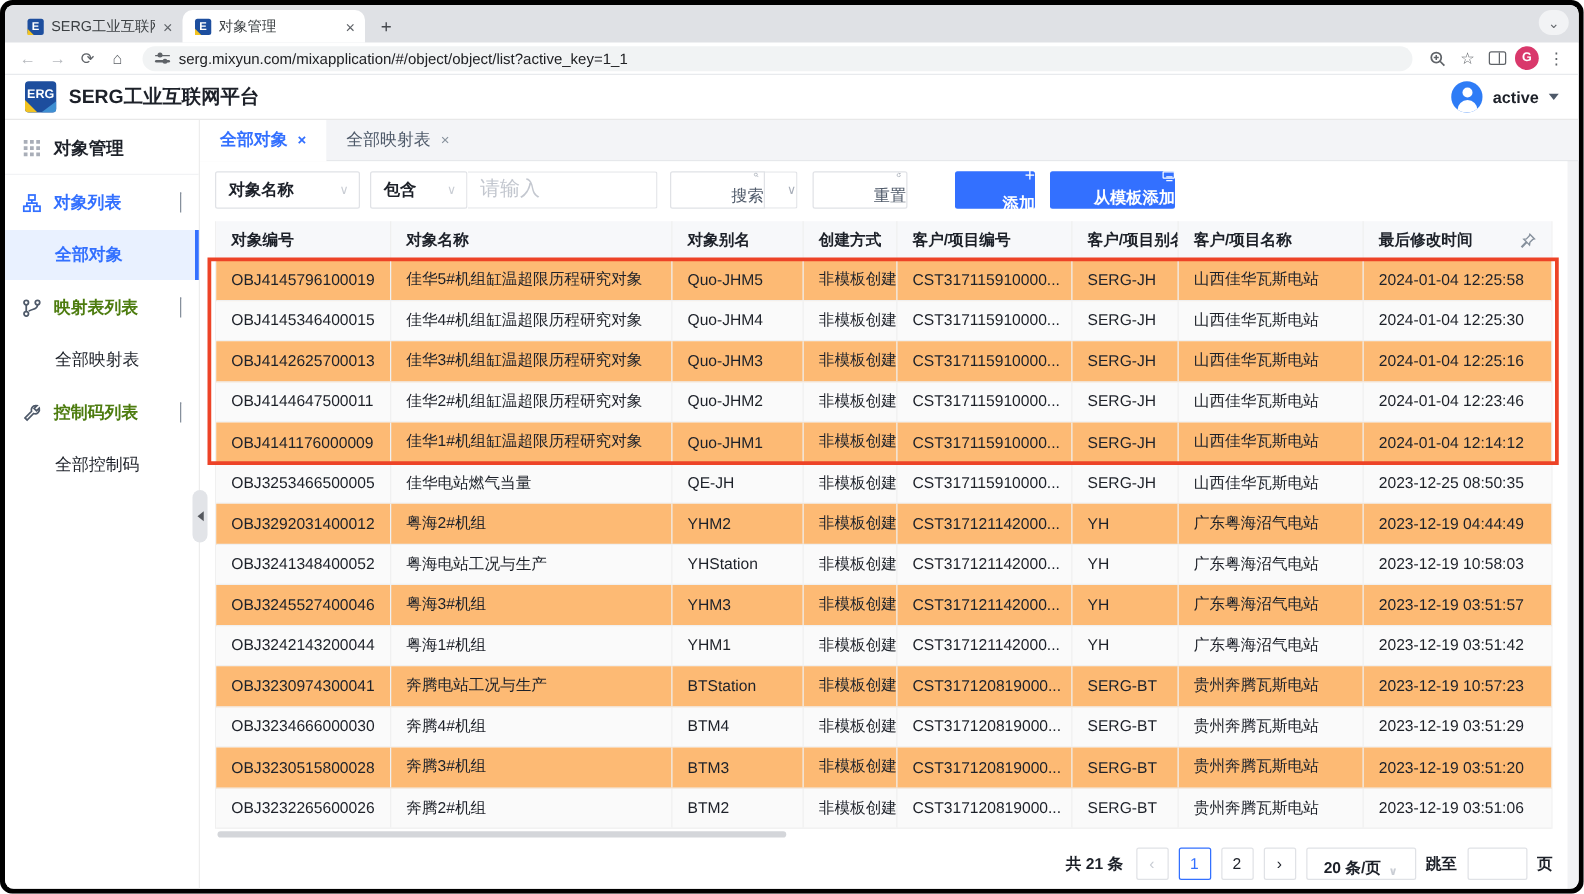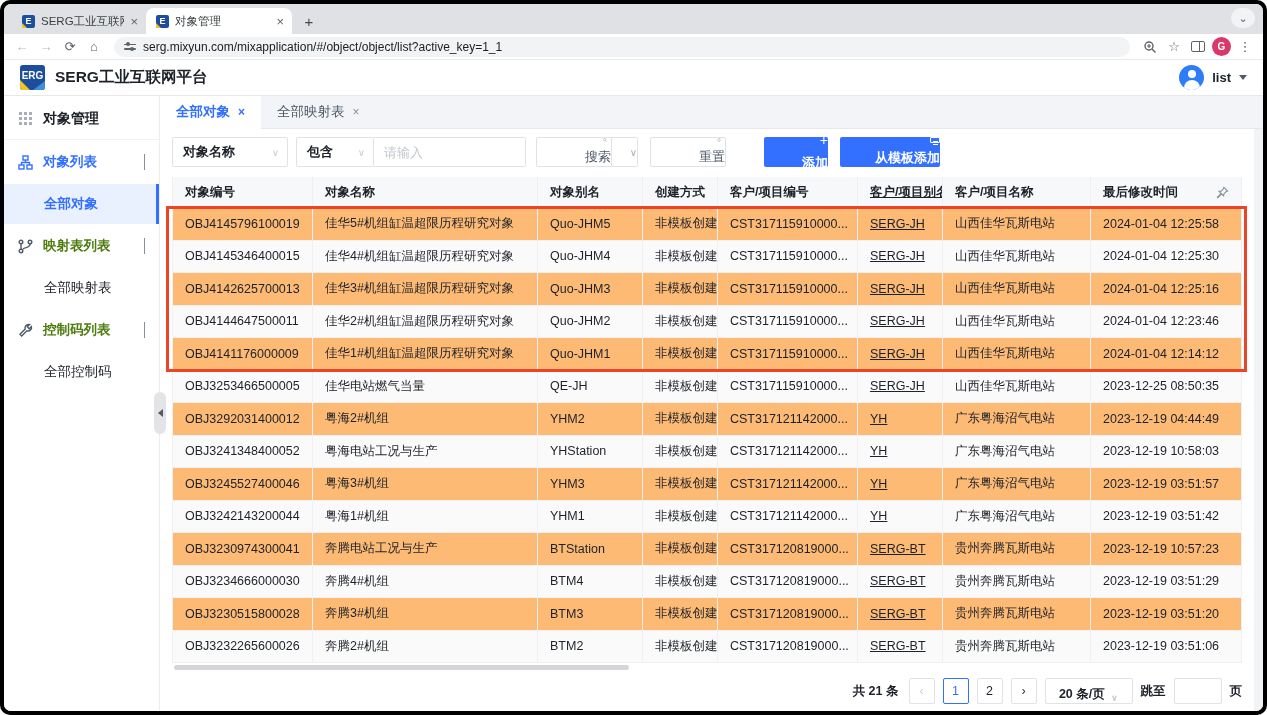--- a/index.html
+++ b/index.html
@@ -73,21 +73,21 @@
   .panel { flex:1; background:#fff; margin-right:9px; padding:8px 12px 0 12px; display:flex; flex-direction:column; overflow:hidden; }
 
   
   .filterbar { display:flex; align-items:center; height:30px; flex:none; }
   .sel { height:30px; border:1px solid #e0e2e6; border-radius:2px; background:#fff; display:flex; align-items:center; padding:0 8px 0 10px; font-size:13px; }
   .sel .lbl { font-weight:bold; color:#1d2129; }
   .sel .sv { margin-left:auto; color:#c9cdd4; font-size:10px; }
   .sel1 { width:116px; margin-right:8px; }
   .sel2 { width:78px; }
   .sel2 .lbl { font-weight:bold; }
-  .txt-input { width:152px; height:30px; border:1px solid #e0e2e6; border-left:none; border-radius:0 2px 2px 0; padding:0 10px; font-size:13px; color:#1d2129; font-family:inherit; }
+  .txt-input { width:152px; height:30px; border:1px solid #e0e2e6; border-left:none; border-radius:0 2px 2px 0; padding:0 10px; font-size:16px; color:#1d2129; font-family:inherit; }
   .txt-input::placeholder { color:#c3c7cf; }
   .btn { height:30px; border:1px solid #e0e2e6; background:#fff; border-radius:2px; font-size:13px; color:#4e5969; display:flex; align-items:flex-end; justify-content:center; gap:6px; font-family:inherit;flex-direction:column; }
   .search-group { display:flex; margin-left:10px; }
   .btn-search { width:76px; border-radius:2px 0 0 2px; }
   .btn-search-caret { width:26px; border-left:none; border-radius:0 2px 2px 0; color:#a7adb8; font-size:10px; }
   .btn-reset { width:76px; margin-left:12px; }
   .btn-primary { background:var(--accent,#3370ff); border:none; color:#fff; font-weight:bold; }
   .btn-add { width:64px; margin-left:38px; }
   .btn-template { width:100px; margin-left:12px; }
   .ic-plus { font-size:14px; font-weight:normal; }
@@ -97,21 +97,21 @@
   
   .table-wrap { margin-top:10px; position:relative; flex:none; border-left:1px solid #f0f0f0; border-right:1px solid #f0f0f0; }
   .thead { display:flex; height:31px; background:#f7f8fa; border-bottom:1px solid #eeeeee; }
   .thcell { display:flex; align-items:center; padding:0 12px; font-size:12.5px; font-weight:bold; color:#1d2129; border-right:1px solid #efefef; white-space:nowrap; overflow:hidden; }
   .thcell:last-child { border-right:none; }
   .trow { display:flex; height:32.5px; border-bottom:1px solid #f0f0f0; background:#fdba74; }
   .trow:nth-child(even) { background:#fafafa; }
   .tcell { display:flex; align-items:center; padding:0 12px; font-size:12.5px; color:#1d2129; border-right:1px solid #f0f0f0; white-space:nowrap; overflow:hidden; }
   .tcell:last-child { border-right:none; }
   .c0{width:140px;} .c1{width:225px;} .c2{width:105px;} .c3{width:75px;}
-  .c4{width:140px;} .c5{width:85px;text-decoration:underline;} .c6{width:148px;} .c7{width:148px; flex:1;}
+  .c4{width:140px;} .c5{width:85px;} .c6{width:148px;} .c7{width:148px; flex:1;}
   .pin { margin-left:auto; width:13px; height:13px; }
   .annotation-box { position:absolute; left:-7px; right:-6px; top:29px; height:166px; border:3px solid #ed4327; pointer-events:none; z-index:10; }
   .hscroll { height:6px; margin-top:2px; flex:none; position:relative; }
   .hscroll .thumb { position:absolute; left:2px; top:0; width:455px; height:5px; border-radius:3px; background:#d4d6da; }
 
   
   .pagerow { display:flex; align-items:center; justify-content:flex-end; gap:8px; height:40px; flex:none; font-size:12.5px; }
   .total { font-weight:bold; color:#1d2129; margin-right:2px; }
   .pbtn { min-width:26px; height:26px; border:1px solid #e0e2e6; border-radius:2px; background:#fff; display:flex; align-items:center; justify-content:center; font-size:12.5px; color:#1d2129; padding:0 4px; }
   .pbtn.disabled { color:#c9cdd4; }
@@ -172,21 +172,21 @@
     <span class="nav-ic">⋮</span>
   </div>
 
   <div class="appheader">
     <div class="logo">
           <span class="lg-txt">ERG</span>
         </div>
     <div class="app-title">SERG工业互联网平台</div>
     <div class="header-right">
       <div class="user-avatar"></div>
-      <span class="username">list</span>
+      <span class="username">active</span>
       <span class="caret-down"></span>
     </div>
   </div>
 
   <div class="content-row">
 
     <div class="sidebar">
       <div class="sb-title">
         <svg class="sb-ic" viewBox="0 0 15 15">
               <g fill="#a9aeb8">

